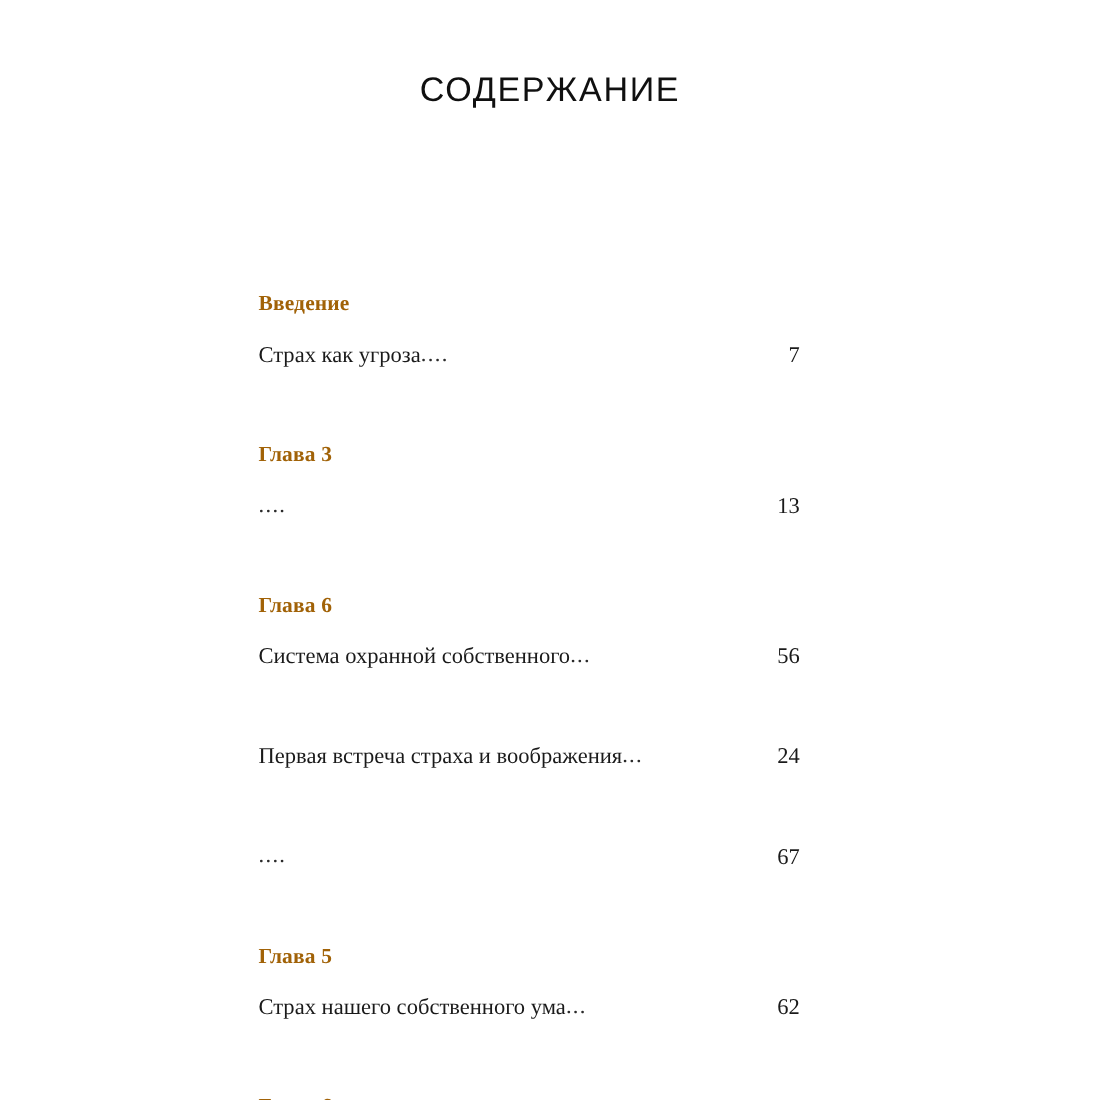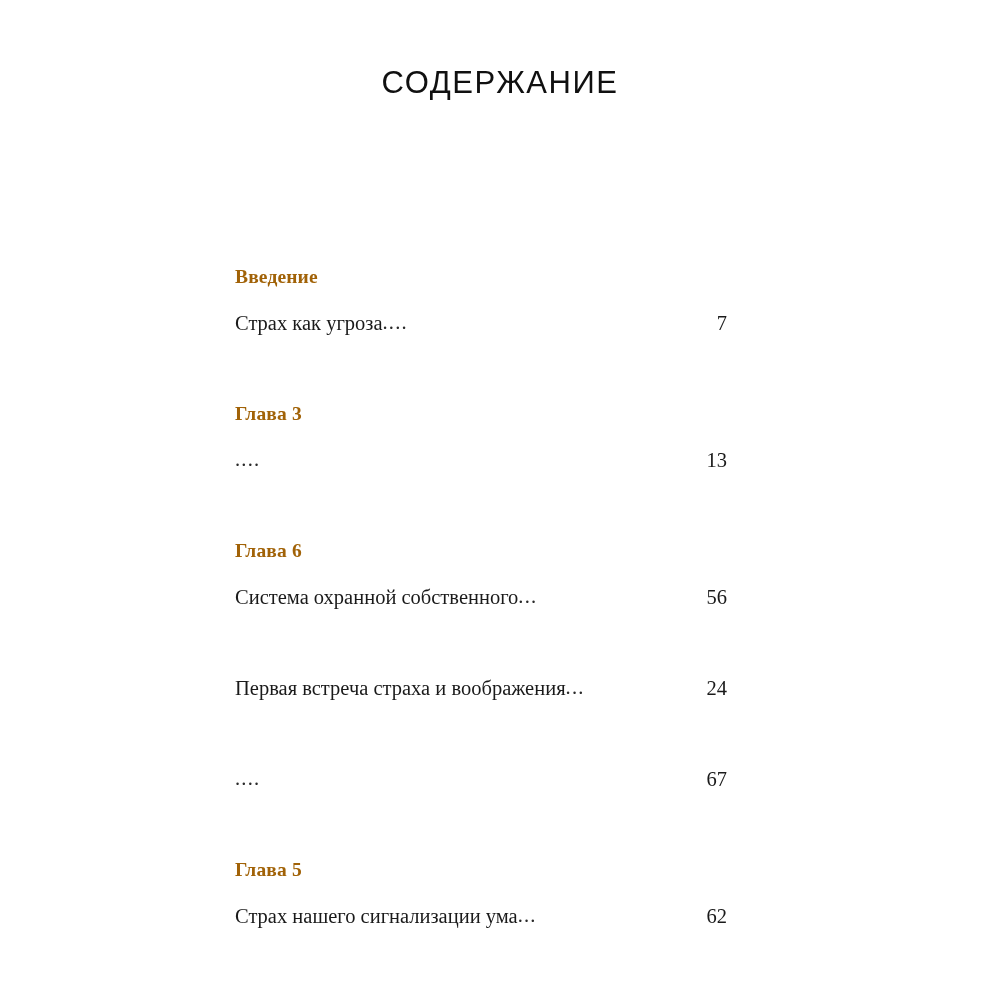--- a/index.html
+++ b/index.html
@@ -156,21 +156,21 @@
       </div>
       <div class="toc-entry">
         <div class="entry-row">
           <span class="entry-leader">....</span>
           <span class="entry-page gap-before">67</span>
         </div>
       </div>
       <div class="toc-entry">
         <div class="entry-label">Глава 5</div>
         <div class="entry-row">
-          <span class="entry-title">Страх нашего сигнализации ума</span>
+          <span class="entry-title">Страх нашего собственного ума</span>
           <span class="entry-leader">...</span>
           <span class="entry-page gap-before">62</span>
         </div>
       </div>
       <div class="toc-entry">
         <div class="entry-label">Глава 6</div>
       </div>
     </div>
 
 </div>

